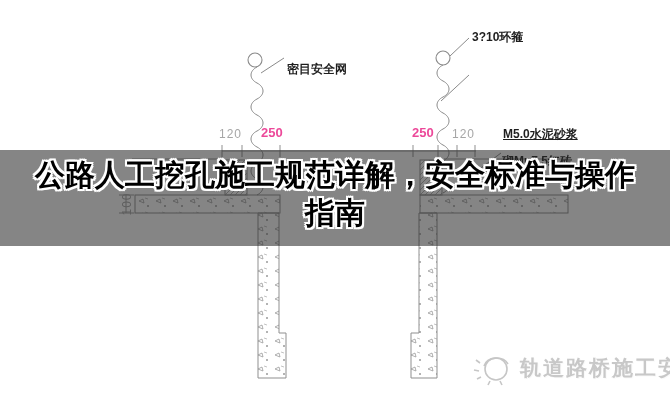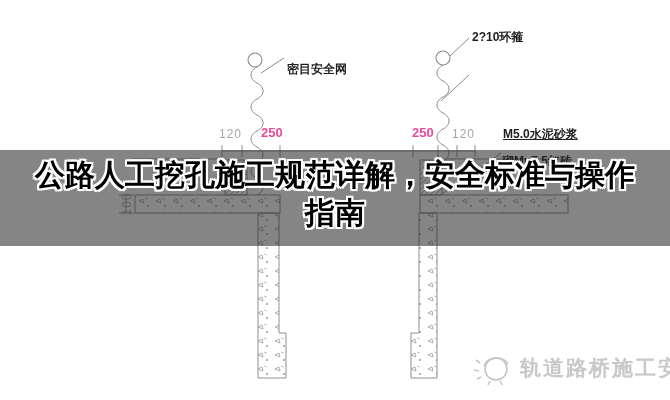--- a/index.html
+++ b/index.html
@@ -92,21 +92,21 @@
     <path d="M437,213 L437,378 L411,378 L411,333 L419,333 L419,213 Z" fill="url(#conc)" stroke="#8f8f8f" stroke-width="1"></path>
 
     <g stroke="#9a9a9a" stroke-width="1">
       <path d="M126,195 V213"></path>
         <path d="M119,195 H134"></path>
         <path d="M119,213 H134"></path>
     </g>
   </svg>
 
   <div class="cad-label" style="left:287px;top:46px;margin-top:17px;">密目安全网</div>
-  <div class="cad-label" style="left:472px;top:31px;">2?10环箍</div>
+  <div class="cad-label" style="left:472px;top:31px;">3?10环箍</div>
   <div class="cad-label" style="left:503px;top:128px;text-decoration:underline;">M5.0水泥砂浆</div>
   <div class="cad-label" style="left:502px;top:155px;">砌Mu7.5红砖</div>
 
   <div class="cad-label cad-dim-light" style="left:219px;top:128px;">120</div>
   <div class="cad-label cad-dim-dark" style="left:261px;top:126px;">250</div>
   <div class="cad-label cad-dim-dark" style="left:412px;top:126px;">250</div>
   <div class="cad-label cad-dim-light" style="left:452px;top:128px;">120</div>
   <div class="v-dim" style="left:115px;top:197px;">100</div>
 
   <div class="banner-overlay"></div>

